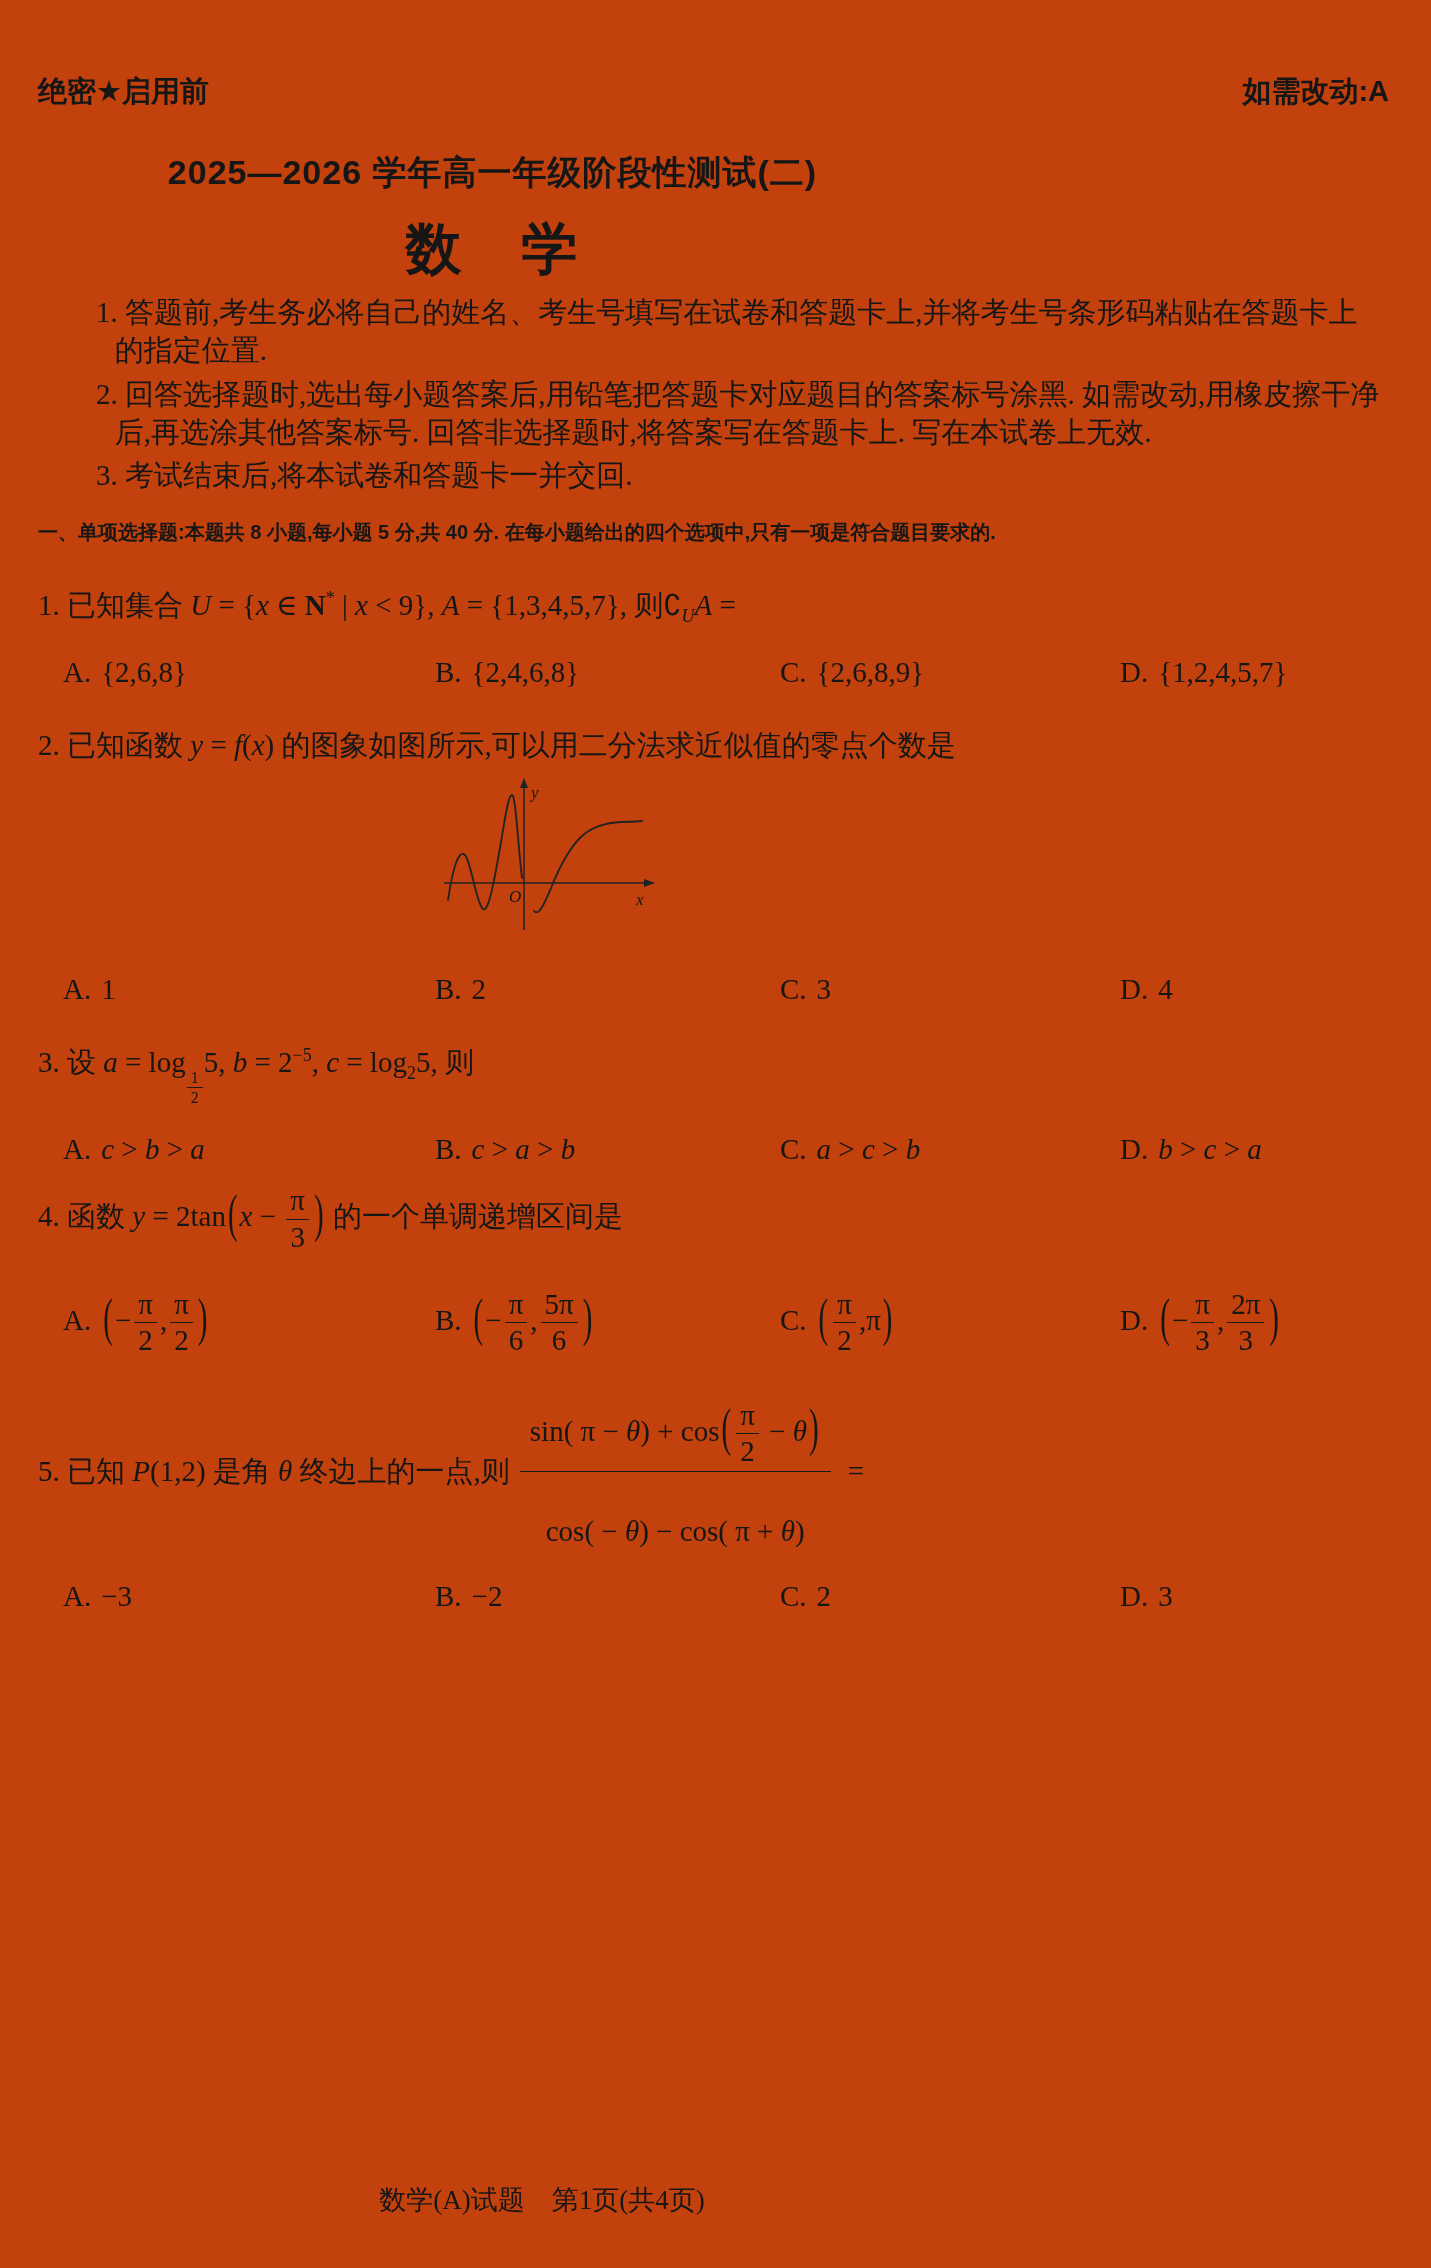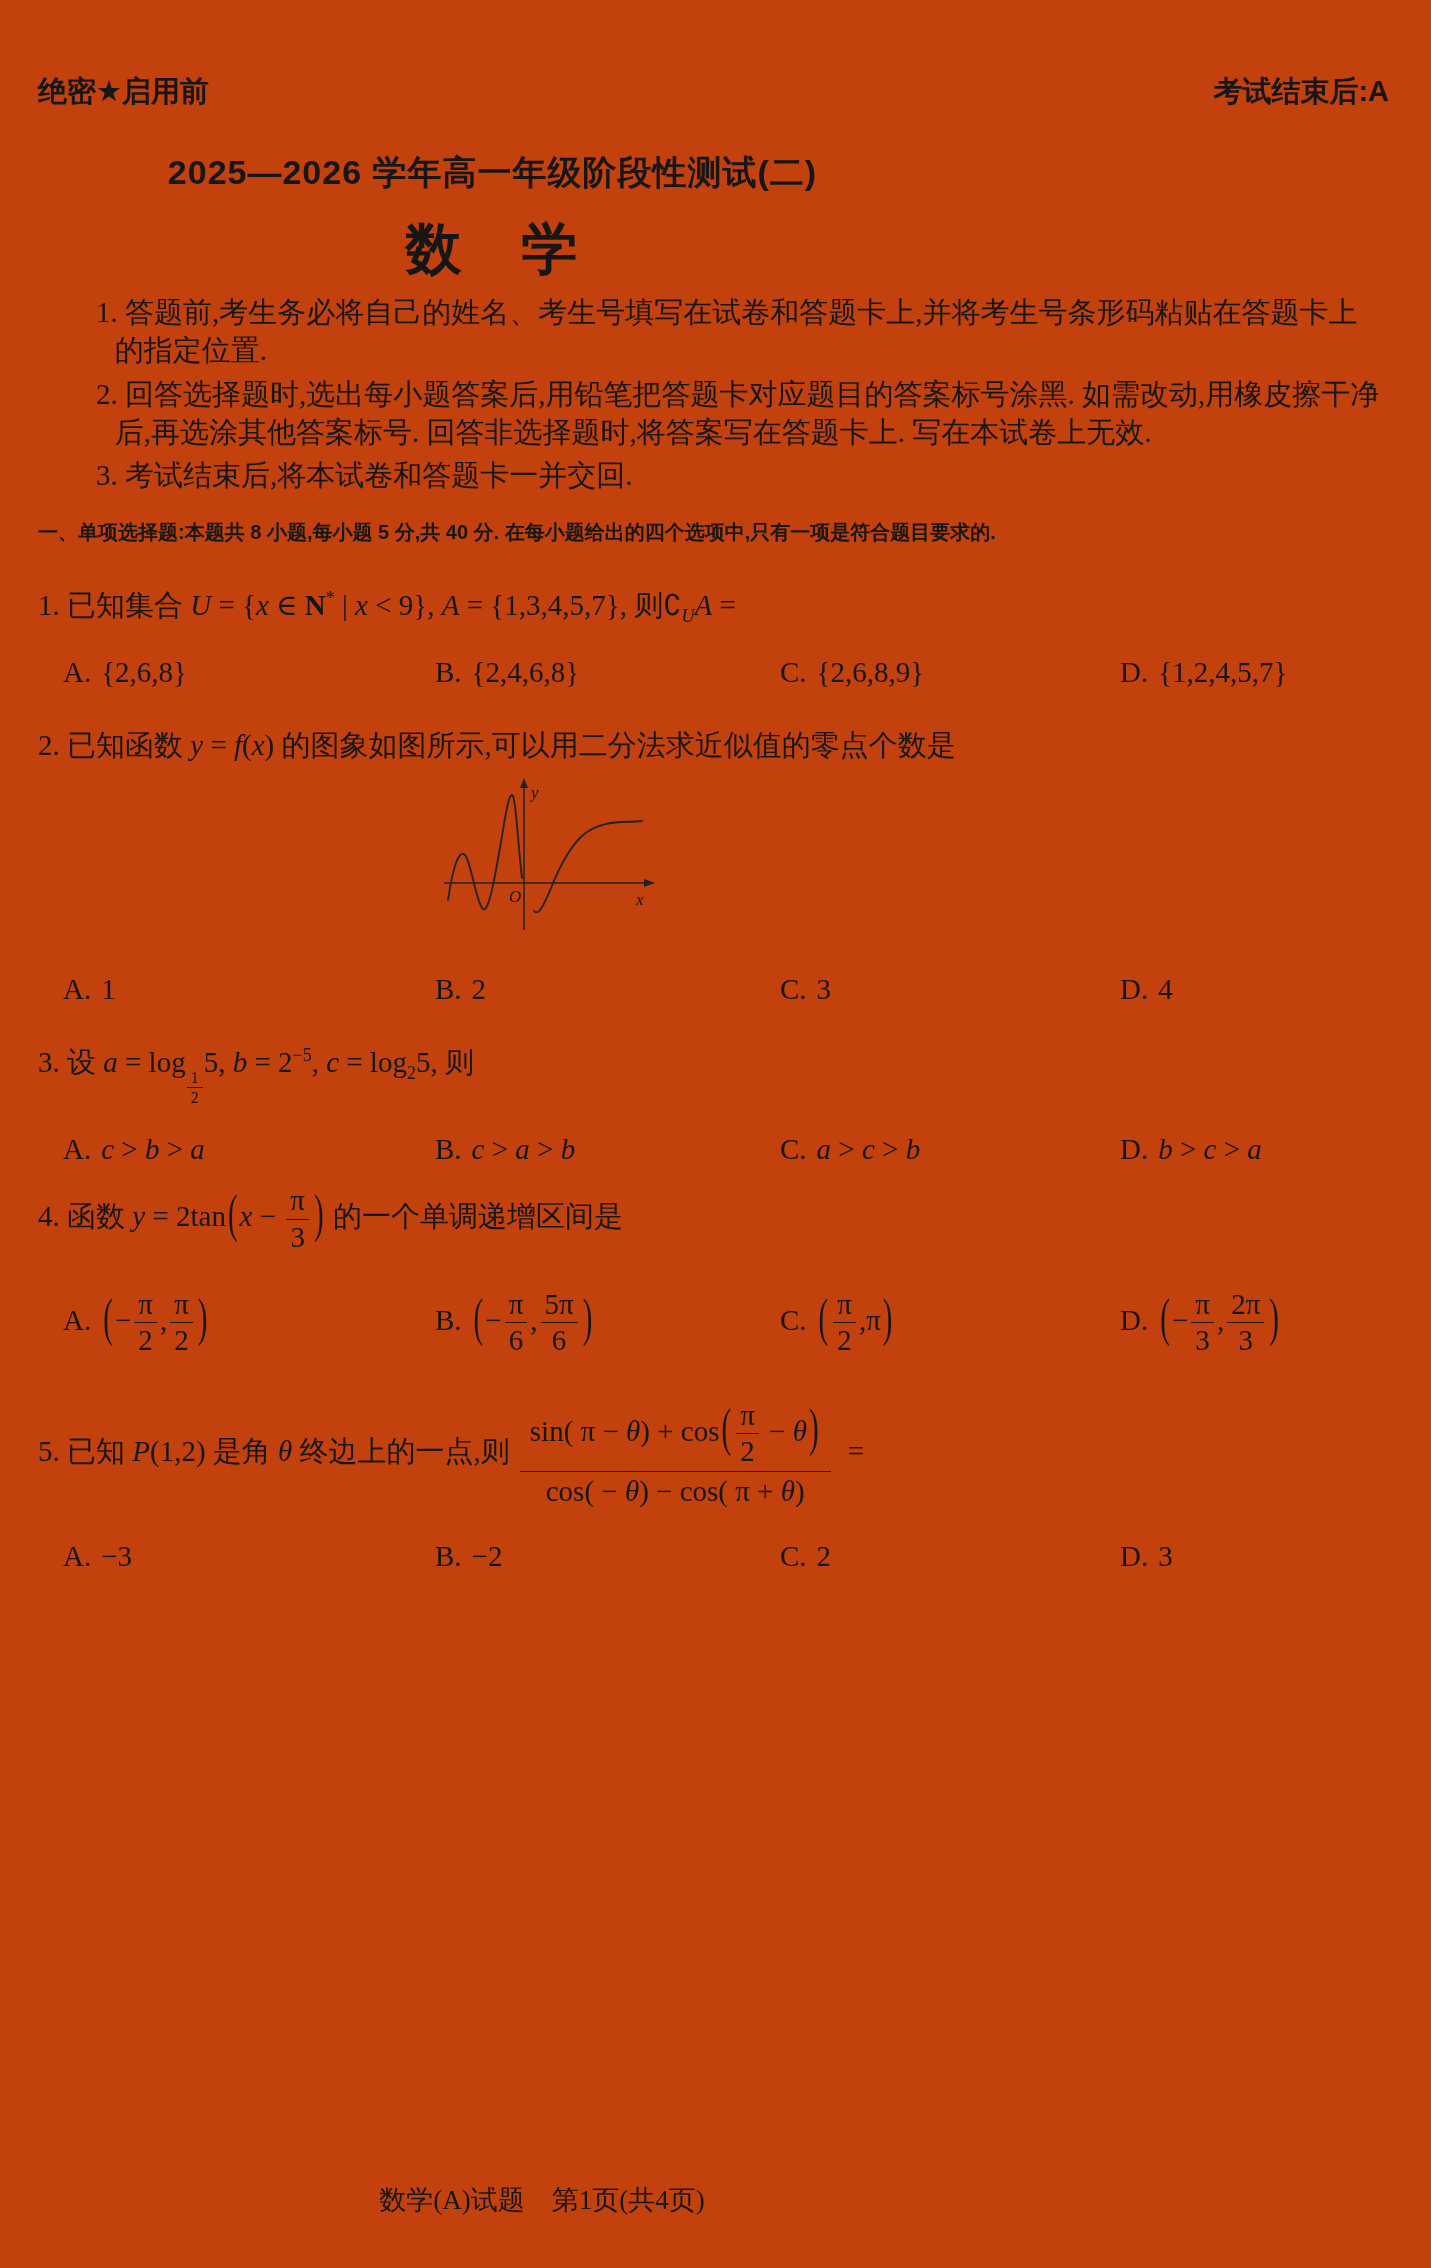--- a/index.html
+++ b/index.html
@@ -93,41 +93,41 @@
     flex-direction: column;
     vertical-align: middle;
     text-align: center;
     margin: 0 3px;
     line-height: 1.15;
   }
   .frac .num { display: block; border-bottom: 1.6px solid #1a1a1a; padding: 0 4px 1px; }
   .frac .den { display: block; padding: 1px 4px 0; }
   .frac.base { font-size: 0.55em; vertical-align: -0.65em; margin: 0 1px; }
   .frac.base .num { border-bottom-width: 1px; padding: 0 2px; }
-  .frac.big { margin: 0 10px; }
+  .frac.big { margin: 0 10px; gap: 40px; }
   .frac.big > .num, .frac.big > .den { padding: 3px 10px; }
 
   .footer {
     position: absolute;
     top: 2182px;
     left: 0;
     width: 1060px;
     text-align: center;
     font-size: 27px;
     padding-left: 24px;
   }
 </style>
 </head>
 <body>
 
 <div class="page">
 
   <div class="hdr">
     <span class="hei">绝密★启用前</span>
-    <span class="hei">考试结束后:A</span>
+    <span class="hei">如需改动:A</span>
   </div>
 
   <div class="title hei">2025—2026 学年高一年级阶段性测试(二)</div>
   <div class="subject hei">数　学</div>
 
   <div class="notice">
     <p>1. 答题前,考生务必将自己的姓名、考生号填写在试卷和答题卡上,并将考生号条形码粘贴在答题卡上的指定位置.</p>
     <p>2. 回答选择题时,选出每小题答案后,用铅笔把答题卡对应题目的答案标号涂黑. 如需改动,用橡皮擦干净后,再选涂其他答案标号. 回答非选择题时,将答案写在答题卡上. 写在本试卷上无效.</p>
     <p>3. 考试结束后,将本试卷和答题卡一并交回.</p>
   </div>

